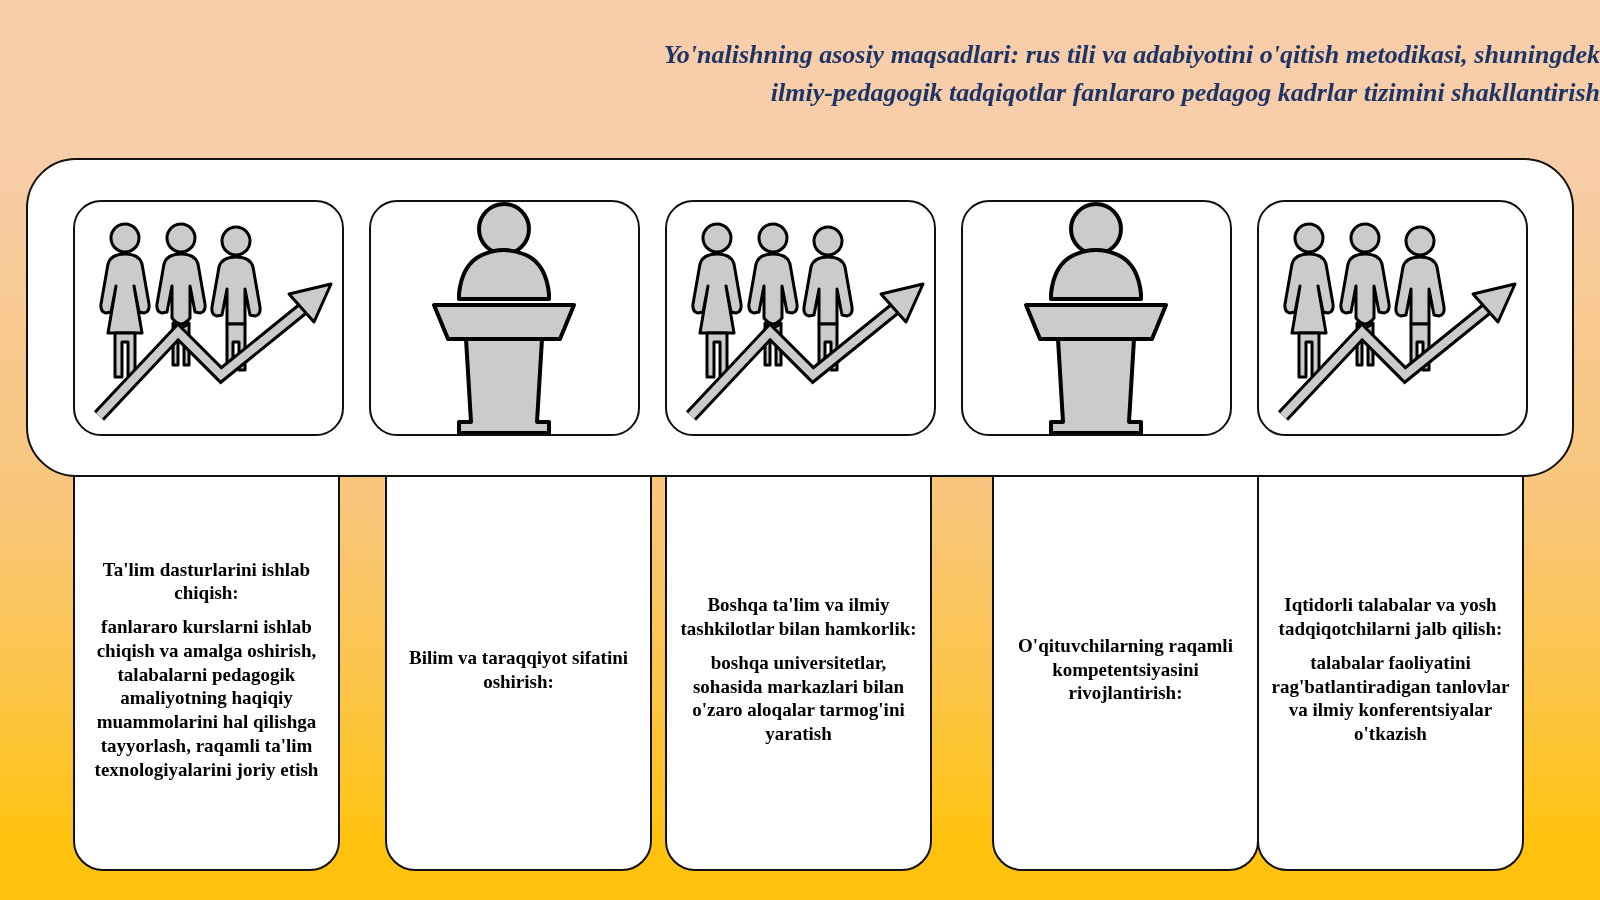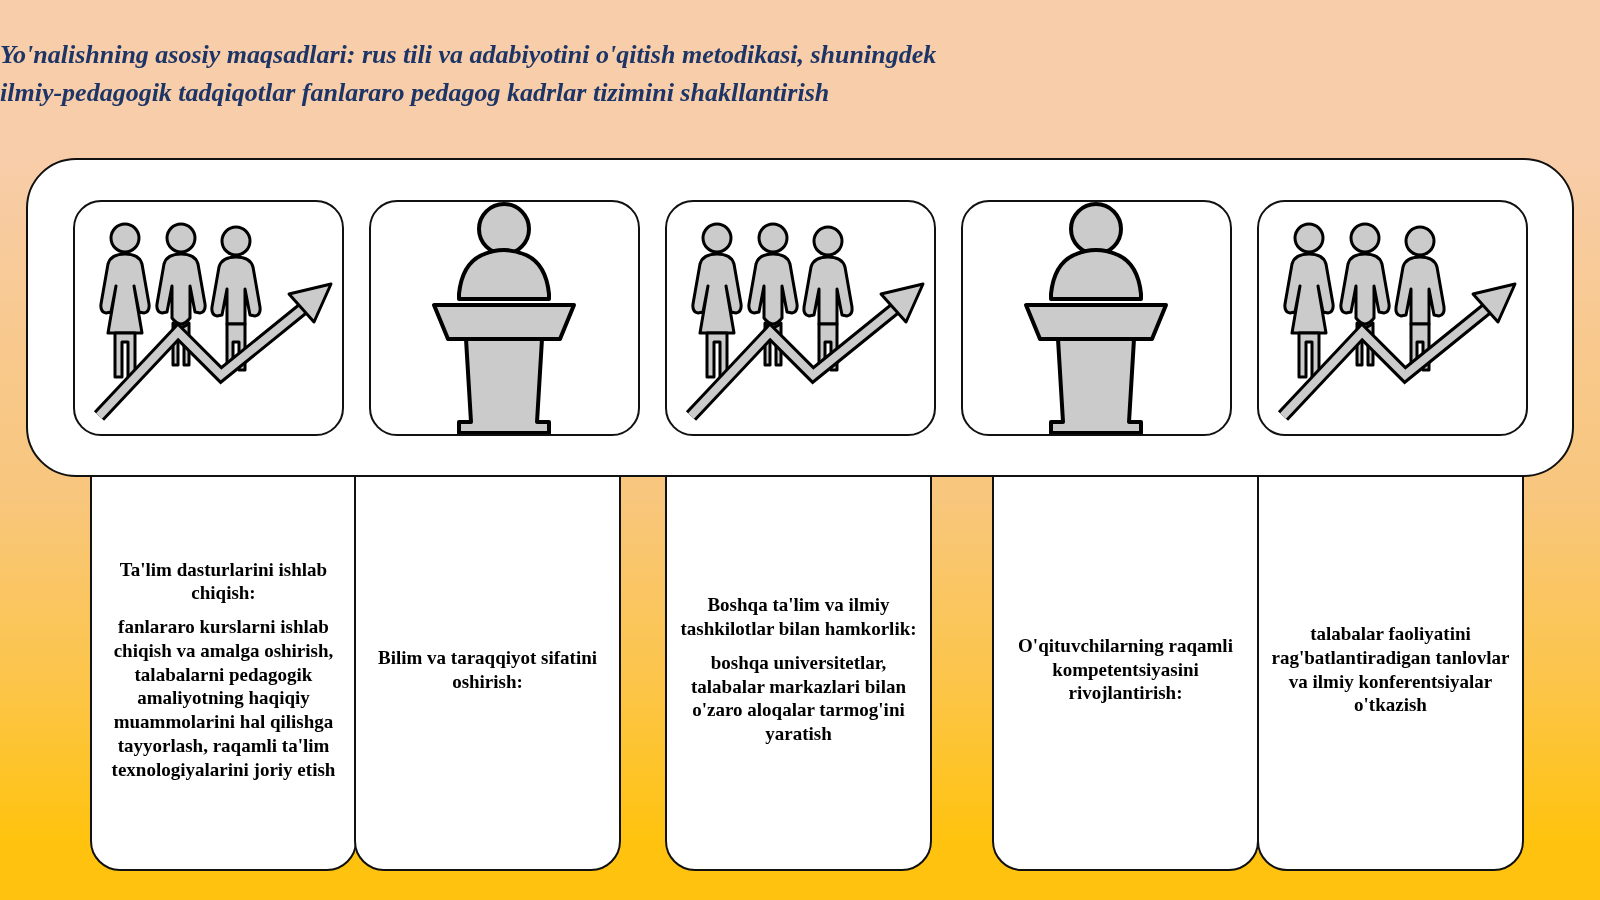--- a/index.html
+++ b/index.html
@@ -5,40 +5,40 @@
   html,body{margin:0;padding:0;}
   body{
     width:1600px;height:900px;position:relative;overflow:hidden;
     font-family:"Liberation Serif","DejaVu Serif",serif;
     background:linear-gradient(to bottom,
       #F8CDAA 0px,#F8CDAA 150px,#F8C98F 330px,#F8C67C 500px,
       #FCC54A 680px,#FFC30F 840px,#FFC20E 900px);
   }
   .title{
     position:absolute;top:36px;left:0;width:100%;
-    text-align:left;color:#1D3566;
+    text-align:right;color:#1D3566;
     font-size:26px;font-weight:bold;font-style:italic;line-height:1.45;
   }
   .band{
     position:absolute;left:26px;top:158px;width:1544px;height:315px;
     background:#ffffff;border:2px solid #111;border-radius:50px;z-index:2;
   }
   .ibox{
     position:absolute;top:40px;width:267px;height:232px;
     background:#fff;border:2px solid #111;border-radius:28px;
   }
   .ibox svg{width:100%;height:100%;display:block;}
   .c1{left:45px}.c2{left:341px}.c3{left:637px}.c4{left:933px}.c5{left:1229px}
   .card{
     position:absolute;top:458px;width:267px;height:413px;box-sizing:border-box;
     background:#fff;border:2px solid #111;border-radius:0 0 30px 30px;z-index:1;
     display:flex;flex-direction:column;justify-content:center;gap:10px;
     padding:26px 8px 16px;text-align:center;color:#000;font-weight:bold;
   }
-  .card.k1{left:90px}.card.k2{left:354px}.card.k3{left:665px}.card.k4{left:992px}.card.k5{left:1257px}
+  .card.k1{left:73px}.card.k2{left:385px}.card.k3{left:665px}.card.k4{left:992px}.card.k5{left:1257px}
   .card .heading,.card .body{font-size:19px;line-height:1.25;}
   .grayfill{fill:#CBCBCB;stroke:#000;}
 </style>
 </head>
 <body>
 
 <svg width="0" height="0" style="position:absolute">
   <defs>
     <g id="people-growth">
       <g class="grayfill" stroke-width="3" stroke-linejoin="round">
@@ -106,20 +106,21 @@
 
 <div class="card k1">
   <div class="heading">Ta'lim dasturlarini ishlab chiqish:</div>
   <div class="body">fanlararo kurslarni ishlab chiqish va amalga oshirish, talabalarni pedagogik amaliyotning haqiqiy muammolarini hal qilishga tayyorlash, raqamli ta'lim texnologiyalarini joriy etish</div>
 </div>
 <div class="card k2">
   <div class="heading">Bilim va taraqqiyot sifatini oshirish:</div>
 </div>
 <div class="card k3">
   <div class="heading">Boshqa ta'lim va ilmiy tashkilotlar bilan hamkorlik:</div>
-  <div class="body">boshqa universitetlar, talabalar markazlari bilan o'zaro aloqalar tarmog'ini yaratish</div>
+  <div class="body">boshqa universitetlar, sohasida markazlari bilan o'zaro aloqalar tarmog'ini yaratish</div>
 </div>
 <div class="card k4">
   <div class="heading">O'qituvchilarning raqamli kompetentsiyasini rivojlantirish:</div>
 </div>
 <div class="card k5">
+  <div class="heading">Iqtidorli talabalar va yosh tadqiqotchilarni jalb qilish:</div>
   <div class="body">talabalar faoliyatini rag'batlantiradigan tanlovlar va ilmiy konferentsiyalar o'tkazish</div>
 </div>
 
 </body></html>

